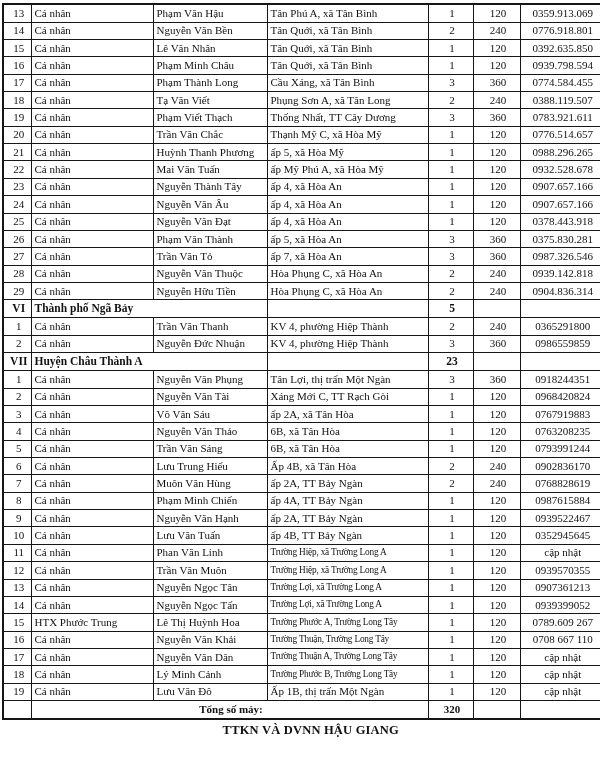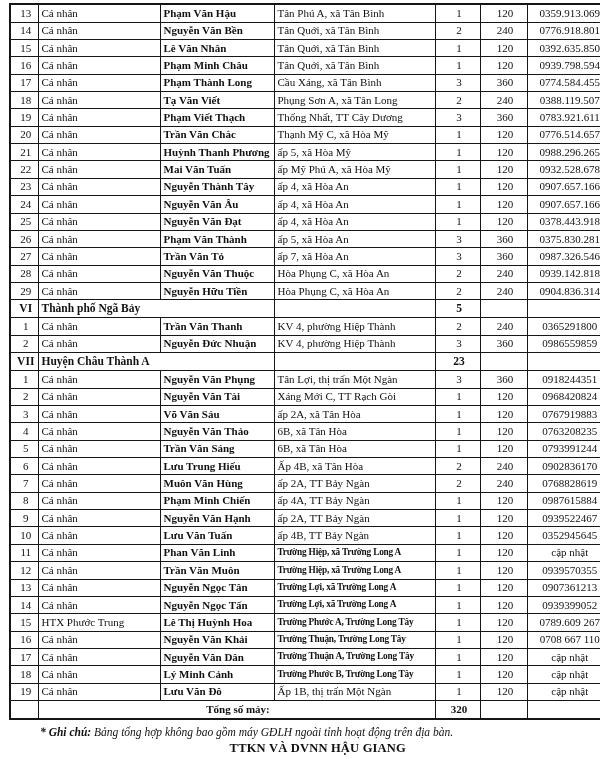--- a/index.html
+++ b/index.html
@@ -2,43 +2,43 @@
 <html><head>
 <meta charset="utf-8">
 <style>
   html,body{margin:0;padding:0;background:#fff;}
   body{
     width:600px;height:759px;
     font-family:"Liberation Serif","DejaVu Serif",serif;
     color:#111;
     overflow:hidden;
   }
-  .doc{width:492px;margin-left:7px;}
+  .doc{width:492px;}
   table.reg{
     width:596px;
     height:717px;
     margin:3px 2px 0 2px;
     border-collapse:collapse;
     table-layout:fixed;
   }
   table.reg td{
     border:1px solid #161616;
     font-size:11px;
     line-height:1;
     padding:0 0 0 3px;
     overflow:hidden;
     white-space:nowrap;
     vertical-align:middle;
   }
   table.reg{border:2px solid #161616;}
   td.c-stt{text-align:center;padding:0;}
   td.c-type{padding-left:4px;font-family:Liberation Serif, serif;}
-  td.c-name{padding-left:3px;font-weight:bold;}
+  td.c-name{padding-left:3px;}
   td.c-addr{padding-left:3px;}
-  td.c-addr.condensed{font-size:9.3px;letter-spacing:-0.2px;font-weight:bold;}
+  td.c-addr.condensed{font-size:9.3px;letter-spacing:-0.2px;}
   td.c-qty,td.c-cap,td.c-phone{text-align:center;padding:0;}
   td.c-phone{font-size:11px;}
   tr.section-row td{font-weight:bold;font-size:11.5px;}
   tr.total-row td{font-weight:bold;font-size:11px;}
   td.total-label{text-align:center;padding:0;}
   .footnote{
     margin:6px 0 0 33px;
     font-size:11.5px;
     font-style:italic;
     white-space:nowrap;
@@ -429,19 +429,15 @@
         <tr class="total-row">
           <td class="c-stt"></td>
           <td class="total-label" colspan="3">Tổng số máy:</td>
           <td class="c-qty">320</td>
           <td class="c-cap"></td>
           <td class="c-phone"></td>
         </tr>
       </tbody>
   </table>
 
-  <div class="footnote">
-    <span class="note-label">* Ghi chú:</span>
-    <span> Bảng tổng hợp không bao gồm máy GĐLH ngoài tỉnh hoạt động trên địa bàn.</span>
-  </div>
 
   <div class="signature">TTKN VÀ DVNN HẬU GIANG</div>
 </div>
 
 </body></html>

